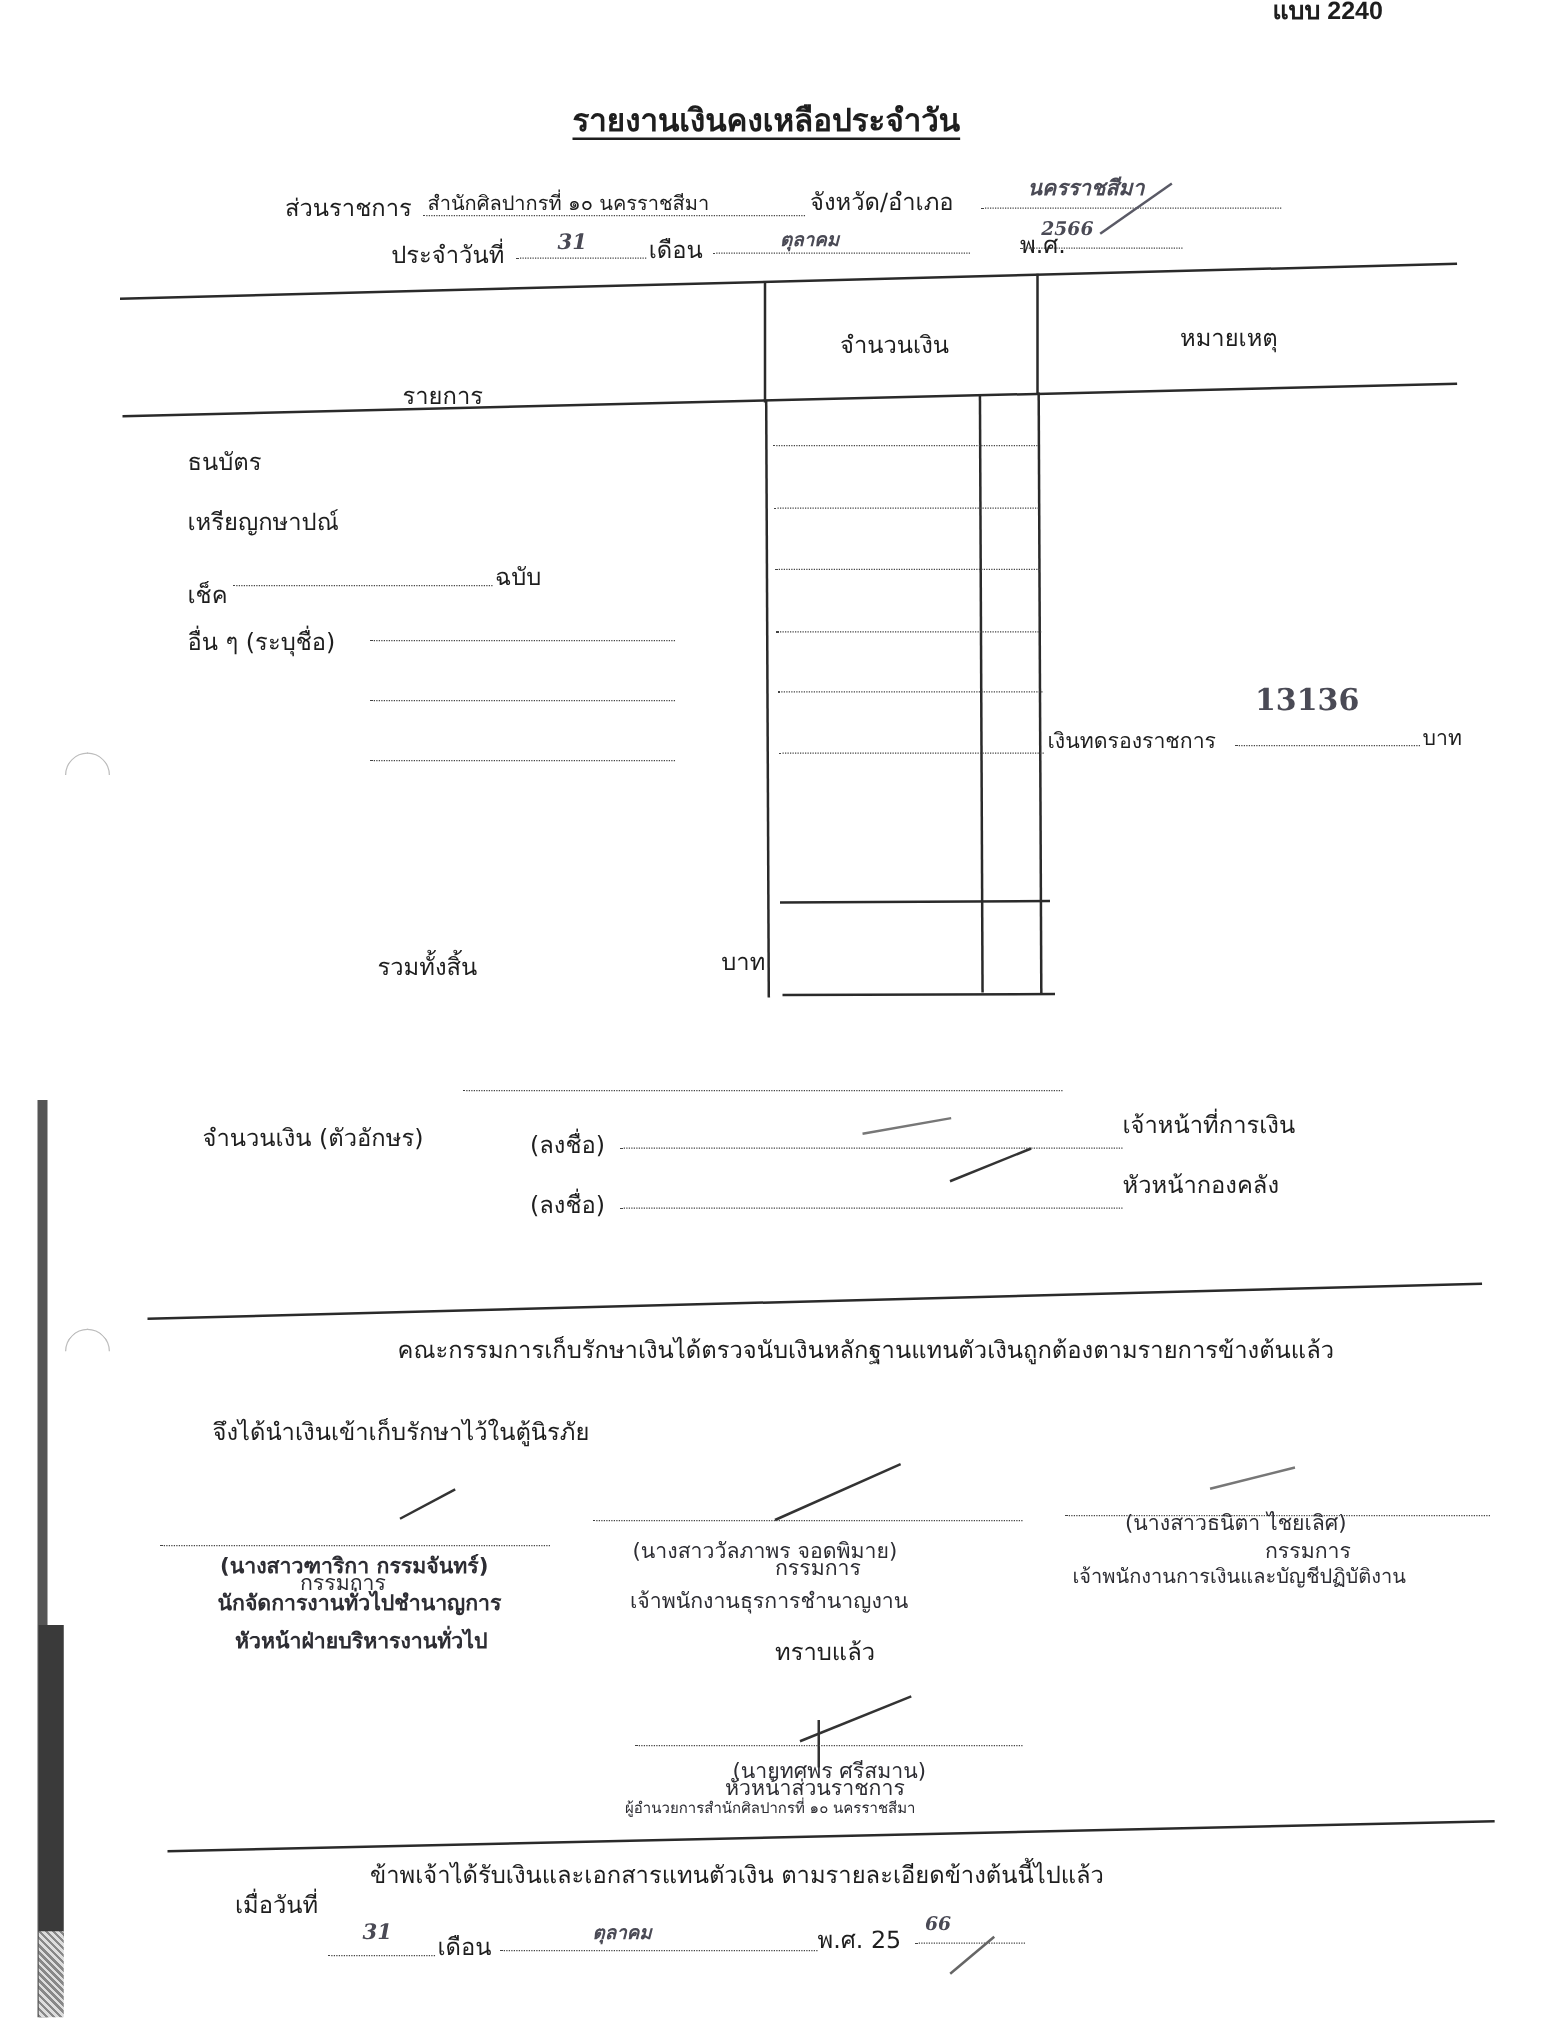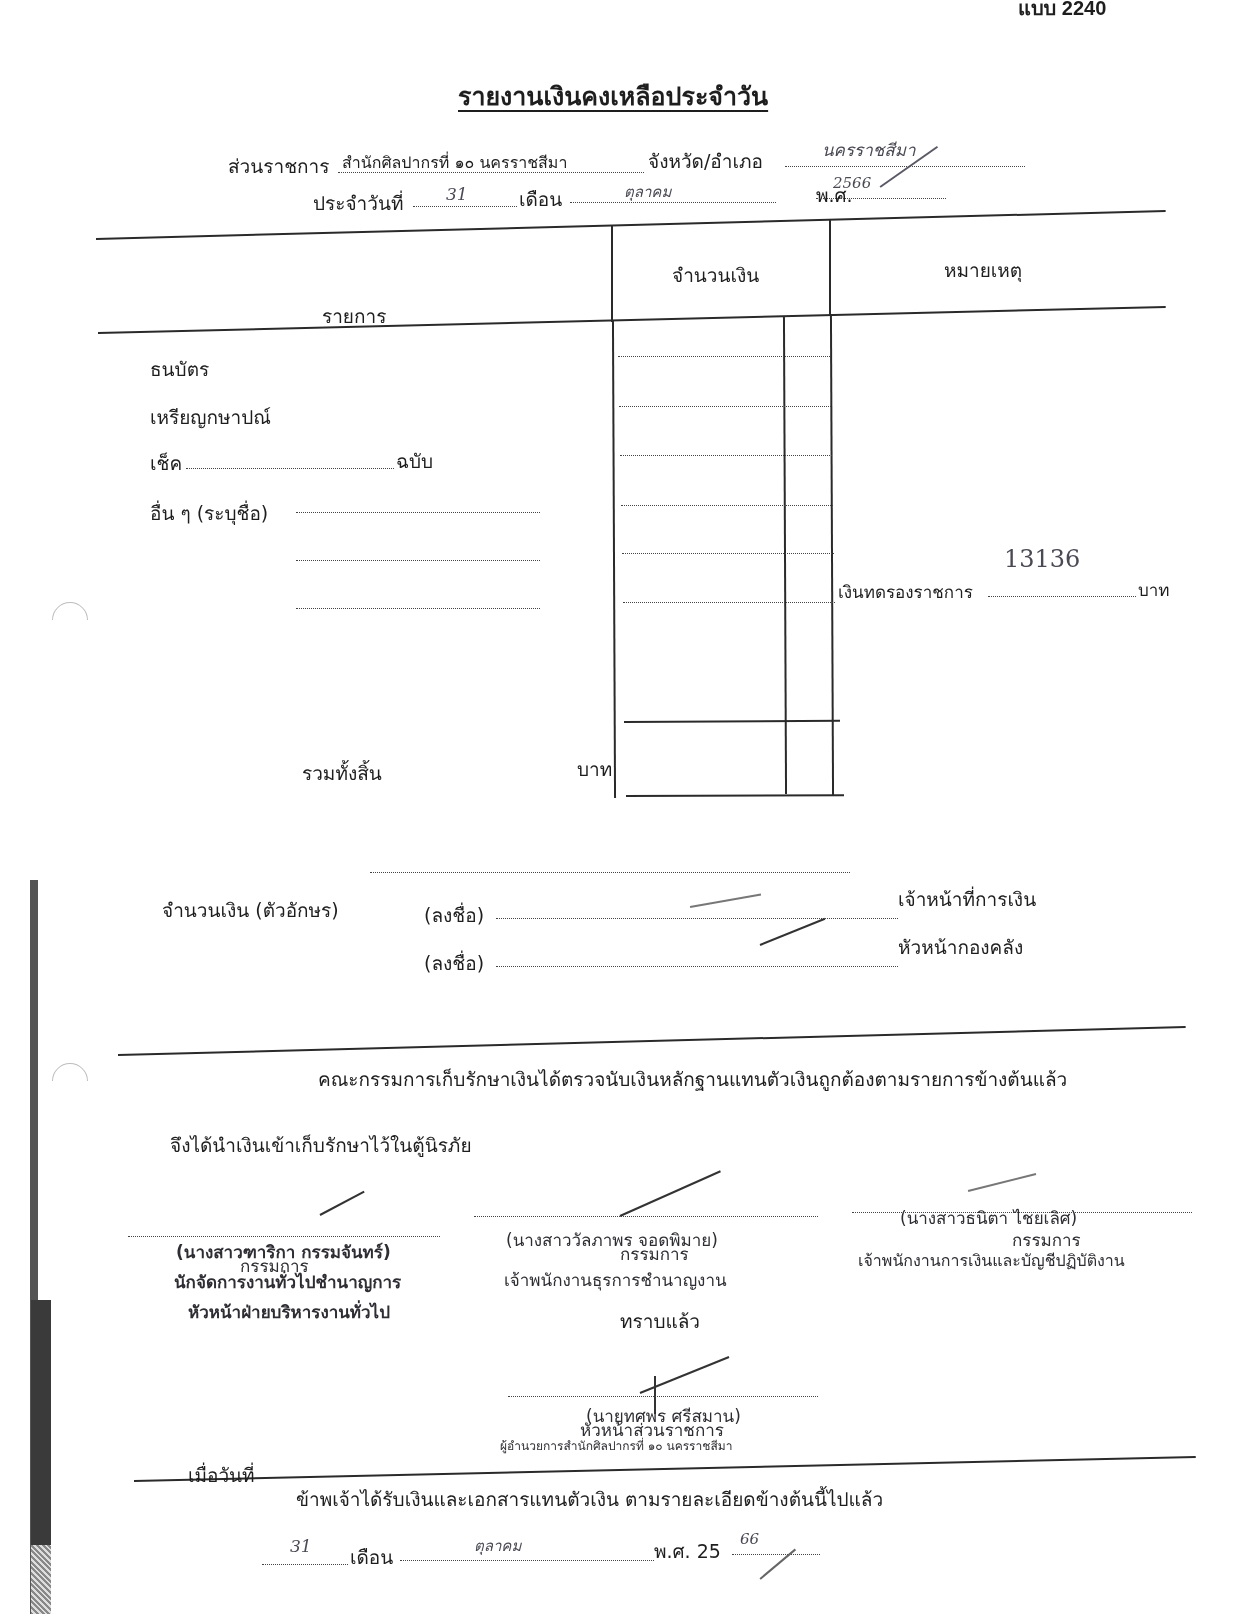--- a/index.html
+++ b/index.html
@@ -2,21 +2,21 @@
 <html><head>
 <meta charset="utf-8">
 <style>
   html, body { margin:0; padding:0; }
   body {
     width:1239px; height:1614px; position:relative; overflow:hidden;
     background:#ffffff; color:#1f1f1f;
     font-family:"DejaVu Sans", sans-serif;
   }
   .t { position:absolute; white-space:nowrap; font-family:"DejaVu Sans", sans-serif; color:#1e1e1e; }
-  .hand { position:absolute; white-space:nowrap; font-family:"DejaVu Serif", serif; font-style:italic; color:#4a4a55; }
+  .hand { position:absolute; white-space:nowrap; font-family:"DejaVu Serif", serif; font-style:italic; color:#4a4a55;font-weight:bold; }
   .dots { position:absolute; border-bottom:1.6px dotted #444; height:0; }
   .hline { position:absolute; background:#2a2a2a; height:2px; transform-origin:left center; }
   .vline { position:absolute; background:#2a2a2a; width:2px; }
   .form-code { font-family:"Liberation Sans", sans-serif; font-weight:bold; font-size:20px; }
   .title { font-size:25px; font-weight:bold; text-decoration:underline; text-underline-offset:5px; }
   .label { font-size:19px; }
   .small { font-size:18px; }
   .sig { font-size:17px; color:#2d2d33; }
   .sig-bold { font-size:17px; font-weight:bold; color:#2d2d33; }
   .binder-bar { position:absolute; left:28px; width:14px; background:#3b3b3b; }
@@ -70,21 +70,21 @@
 
 <div class="dots" style="left:618px;top:356px;width:212px;"></div>
 <div class="dots" style="left:619px;top:406px;width:212px;"></div>
 <div class="dots" style="left:620px;top:455px;width:212px;"></div>
 <div class="dots" style="left:621px;top:505px;width:212px;"></div>
 <div class="dots" style="left:622px;top:553px;width:212px;"></div>
 <div class="dots" style="left:623px;top:602px;width:212px;"></div>
 
 <div class="t label" style="left:150px;top:354px;">ธนบัตร</div>
 <div class="t label" style="left:150px;top:402px;">เหรียญกษาปณ์</div>
-<div class="t label" style="left:150px;top:448px;text-align:center;">เช็ค</div>
+<div class="t label" style="left:150px;top:460px;text-align:center;">เช็ค</div>
 <div class="dots" style="left:186px;top:468px;width:208px;"></div>
 <div class="t label" style="left:396px;top:446px;">ฉบับ</div>
 <div class="t label" style="left:150px;top:498px;">อื่น ๆ (ระบุชื่อ)</div>
 <div class="dots" style="left:296px;top:512px;width:244px;"></div>
 <div class="dots" style="left:296px;top:560px;width:244px;"></div>
 <div class="dots" style="left:296px;top:608px;width:244px;"></div>
 
 <div class="t small" style="left:838px;top:578px;font-size:17px;">เงินทดรองราชการ</div>
 <div class="dots" style="left:988px;top:596px;width:148px;"></div>
 <div class="hand" style="left:1004px;top:545px;font-size:24px;font-style:normal;">13136</div>
@@ -135,21 +135,21 @@
 <div class="hline" style="left:640px;top:1392px;width:96px;height:2px;background:#333;transform:rotate(-22deg);"></div>
 <div class="vline" style="left:654px;top:1376px;height:38px;background:#333;"></div>
 <div class="dots" style="left:508px;top:1396px;width:310px;"></div>
 <div class="t sig" style="left:586px;top:1402px;">(นายทศพร ศรีสมาน)</div>
 <div class="t sig" style="left:580px;top:1416px;">หัวหน้าส่วนราชการ</div>
 <div class="t sig" style="left:500px;top:1436px;font-size:12px;">ผู้อำนวยการสำนักศิลปากรที่ ๑๐ นครราชสีมา</div>
 
 <div class="hline" style="left:134px;top:1480px;width:1062px;transform:rotate(-1.3deg);"></div>
 
 <div class="t label" style="left:256px;top:1484px;margin-left:40px;">ข้าพเจ้าได้รับเงินและเอกสารแทนตัวเงิน  ตามรายละเอียดข้างต้นนี้ไปแล้ว</div>
-<div class="t label" style="left:188px;top:1460px;text-align:center;">เมื่อวันที่</div>
+<div class="t label" style="left:188px;top:1508px;text-align:center;">เมื่อวันที่</div>
 <div class="dots" style="left:262px;top:1564px;width:86px;"></div>
 <div class="hand" style="left:290px;top:1536px;font-size:17px;">31</div>
 <div class="t label" style="left:350px;top:1542px;">เดือน</div>
 <div class="dots" style="left:400px;top:1560px;width:254px;"></div>
 <div class="hand" style="left:474px;top:1534px;font-size:15px;">ตุลาคม</div>
 <div class="t label" style="left:654px;top:1536px;">พ.ศ. 25</div>
 <div class="dots" style="left:732px;top:1554px;width:88px;"></div>
 <div class="hand" style="left:740px;top:1530px;font-size:15px;">66</div>
 <div class="hline" style="left:760px;top:1578px;width:46px;height:1.5px;background:#666;transform:rotate(-40deg);"></div>
 

